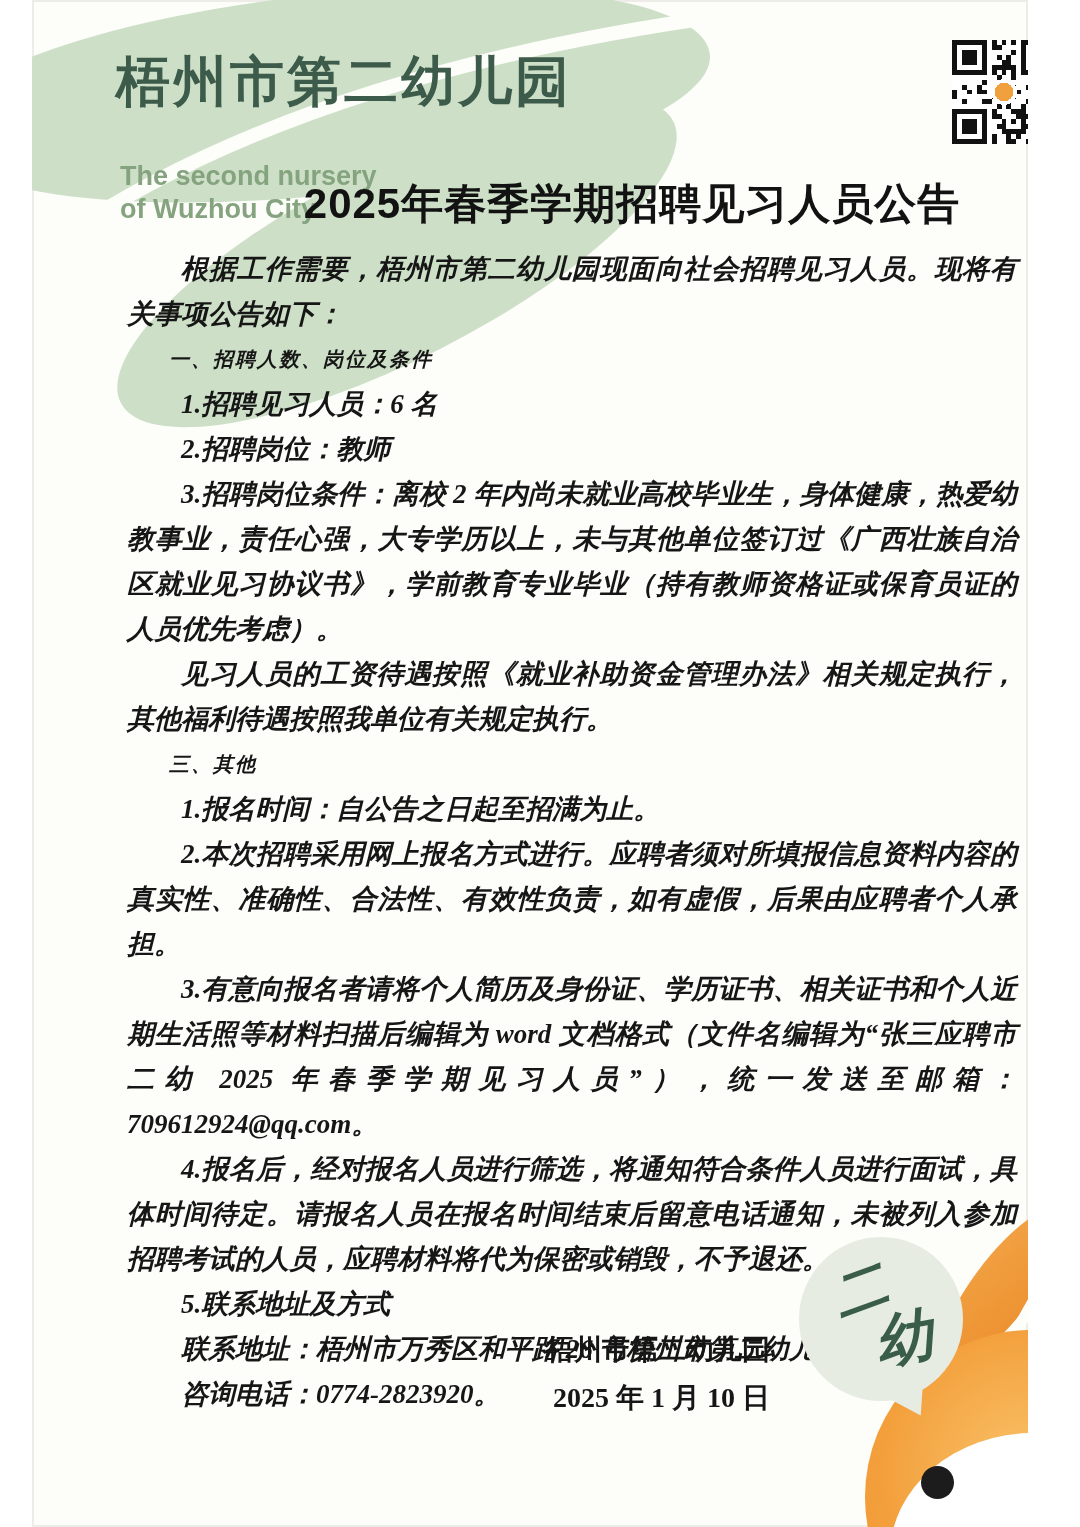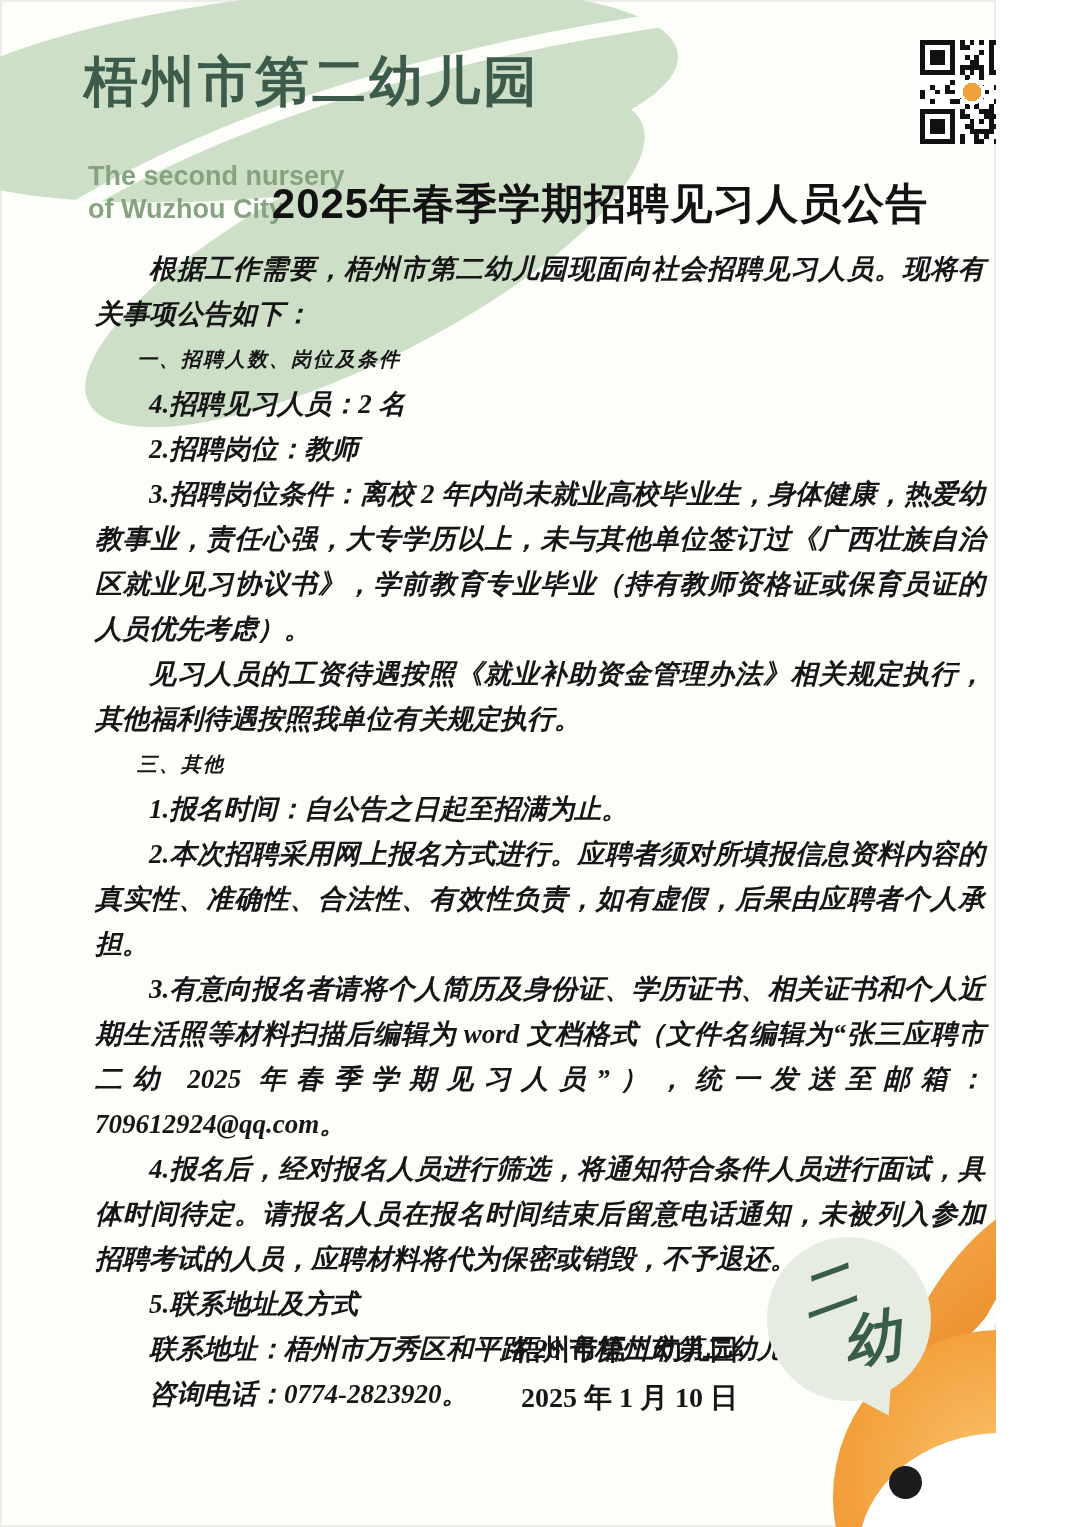--- a/index.html
+++ b/index.html
@@ -1,20 +1,21 @@
 <!DOCTYPE html>
 <html><head>
 <meta charset="utf-8">
 <style>
   html,body { margin:0; padding:0; background:#ffffff; }
   .page {
     position:relative; width:996px; height:1527px;
     background:#fdfdfa; overflow:hidden;
     font-family:"Liberation Serif","DejaVu Serif",serif;
     box-shadow: inset 0 0 0 2px #eeece8;
+    margin-left: 32px;
   }
   .leaves { position:absolute; top:0; left:0; z-index:0; }
 
   .logo-cn {
     position:absolute; left:84px; top:46px; z-index:2;
     font-size:54px; font-weight:bold; color:#3d5b4a; letter-spacing:3px;
     font-family:"Liberation Serif","DejaVu Serif",serif;
   }
   .logo-en {
     position:absolute; left:88px; top:160px; z-index:2;
@@ -215,21 +216,21 @@
       <circle cx="10.5" cy="10.5" r="2.6" fill="#ffffff"></circle>
       <circle cx="10.5" cy="10.5" r="1.9" fill="#f0a03c"></circle>
     </svg>
   </div>
 
   <h1 class="title">2025年春季学期招聘见习人员公告</h1>
 
   <main class="bodytext" id="sections">
       <p class="body-p">根据工作需要，梧州市第二幼儿园现面向社会招聘见习人员。现将有关事项公告如下：</p>
       <p class="sec-heading">一、招聘人数、岗位及条件</p>
-      <p class="body-p">4.招聘见习人员：2 名</p>
+      <p class="body-p">1.招聘见习人员：6 名</p>
       <p class="body-p">2.招聘岗位：教师</p>
       <p class="body-p">3.招聘岗位条件：离校 2 年内尚未就业高校毕业生，身体健康，热爱幼教事业，责任心强，大专学历以上，未与其他单位签订过《广西壮族自治区就业见习协议书》，学前教育专业毕业（持有教师资格证或保育员证的人员优先考虑）。</p>
       <p class="body-p">见习人员的工资待遇按照《就业补助资金管理办法》相关规定执行，其他福利待遇按照我单位有关规定执行。</p>
       <p class="sec-heading">三、其他</p>
       <p class="body-p">1.报名时间：自公告之日起至招满为止。</p>
       <p class="body-p">2.本次招聘采用网上报名方式进行。应聘者须对所填报信息资料内容的真实性、准确性、合法性、有效性负责，如有虚假，后果由应聘者个人承担。</p>
       <p class="body-p">3.有意向报名者请将个人简历及身份证、学历证书、相关证书和个人近期生活照等材料扫描后编辑为 word 文档格式（文件名编辑为“张三应聘市二幼 2025 年春季学期见习人员”），统一发送至邮箱：709612924@qq.com。</p>
       <p class="body-p">4.报名后，经对报名人员进行筛选，将通知符合条件人员进行面试，具体时间待定。请报名人员在报名时间结束后留意电话通知，未被列入参加招聘考试的人员，应聘材料将代为保密或销毁，不予退还。</p>
       <p class="body-p">5.联系地址及方式</p>
       <p class="body-p">联系地址：梧州市万秀区和平路 26 号梧州市第二幼儿园</p>

